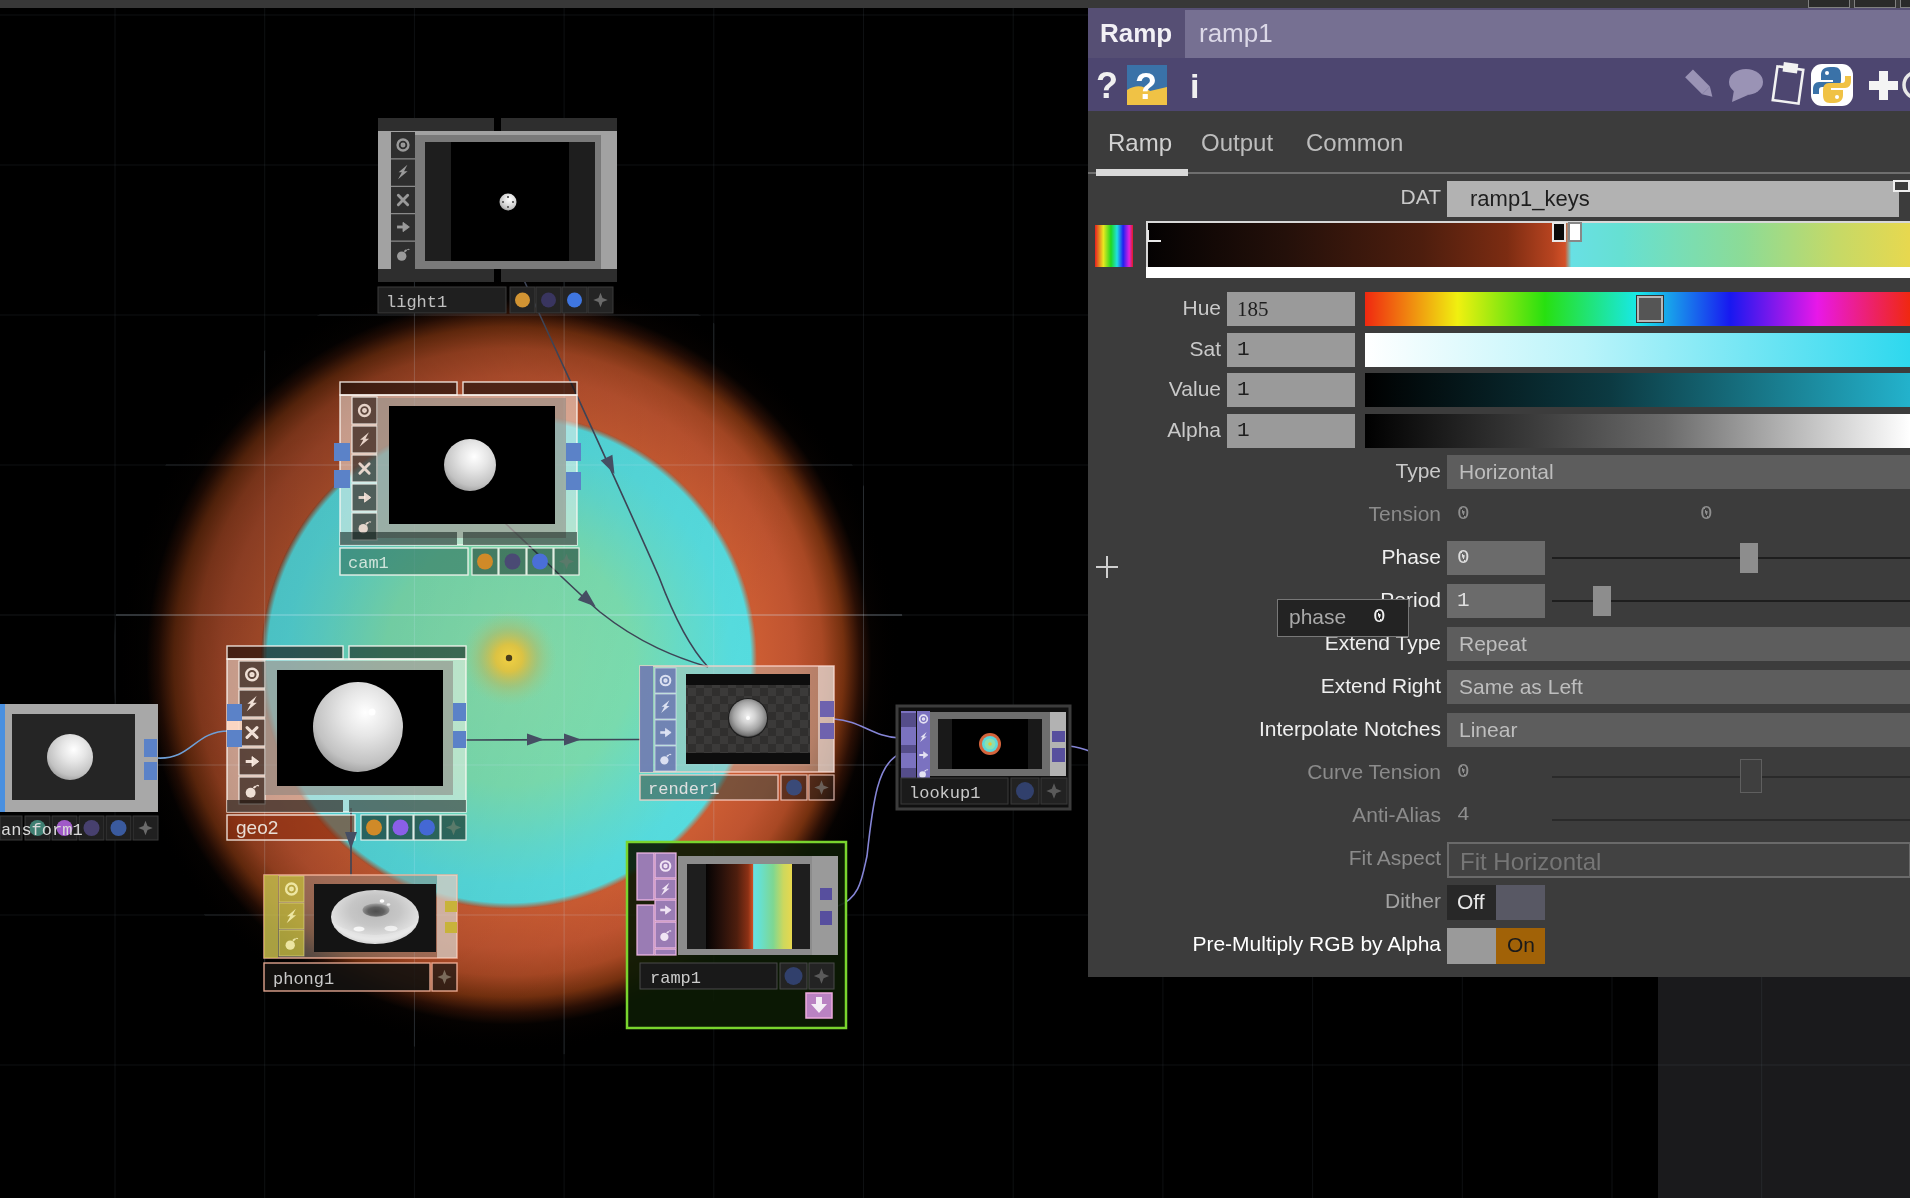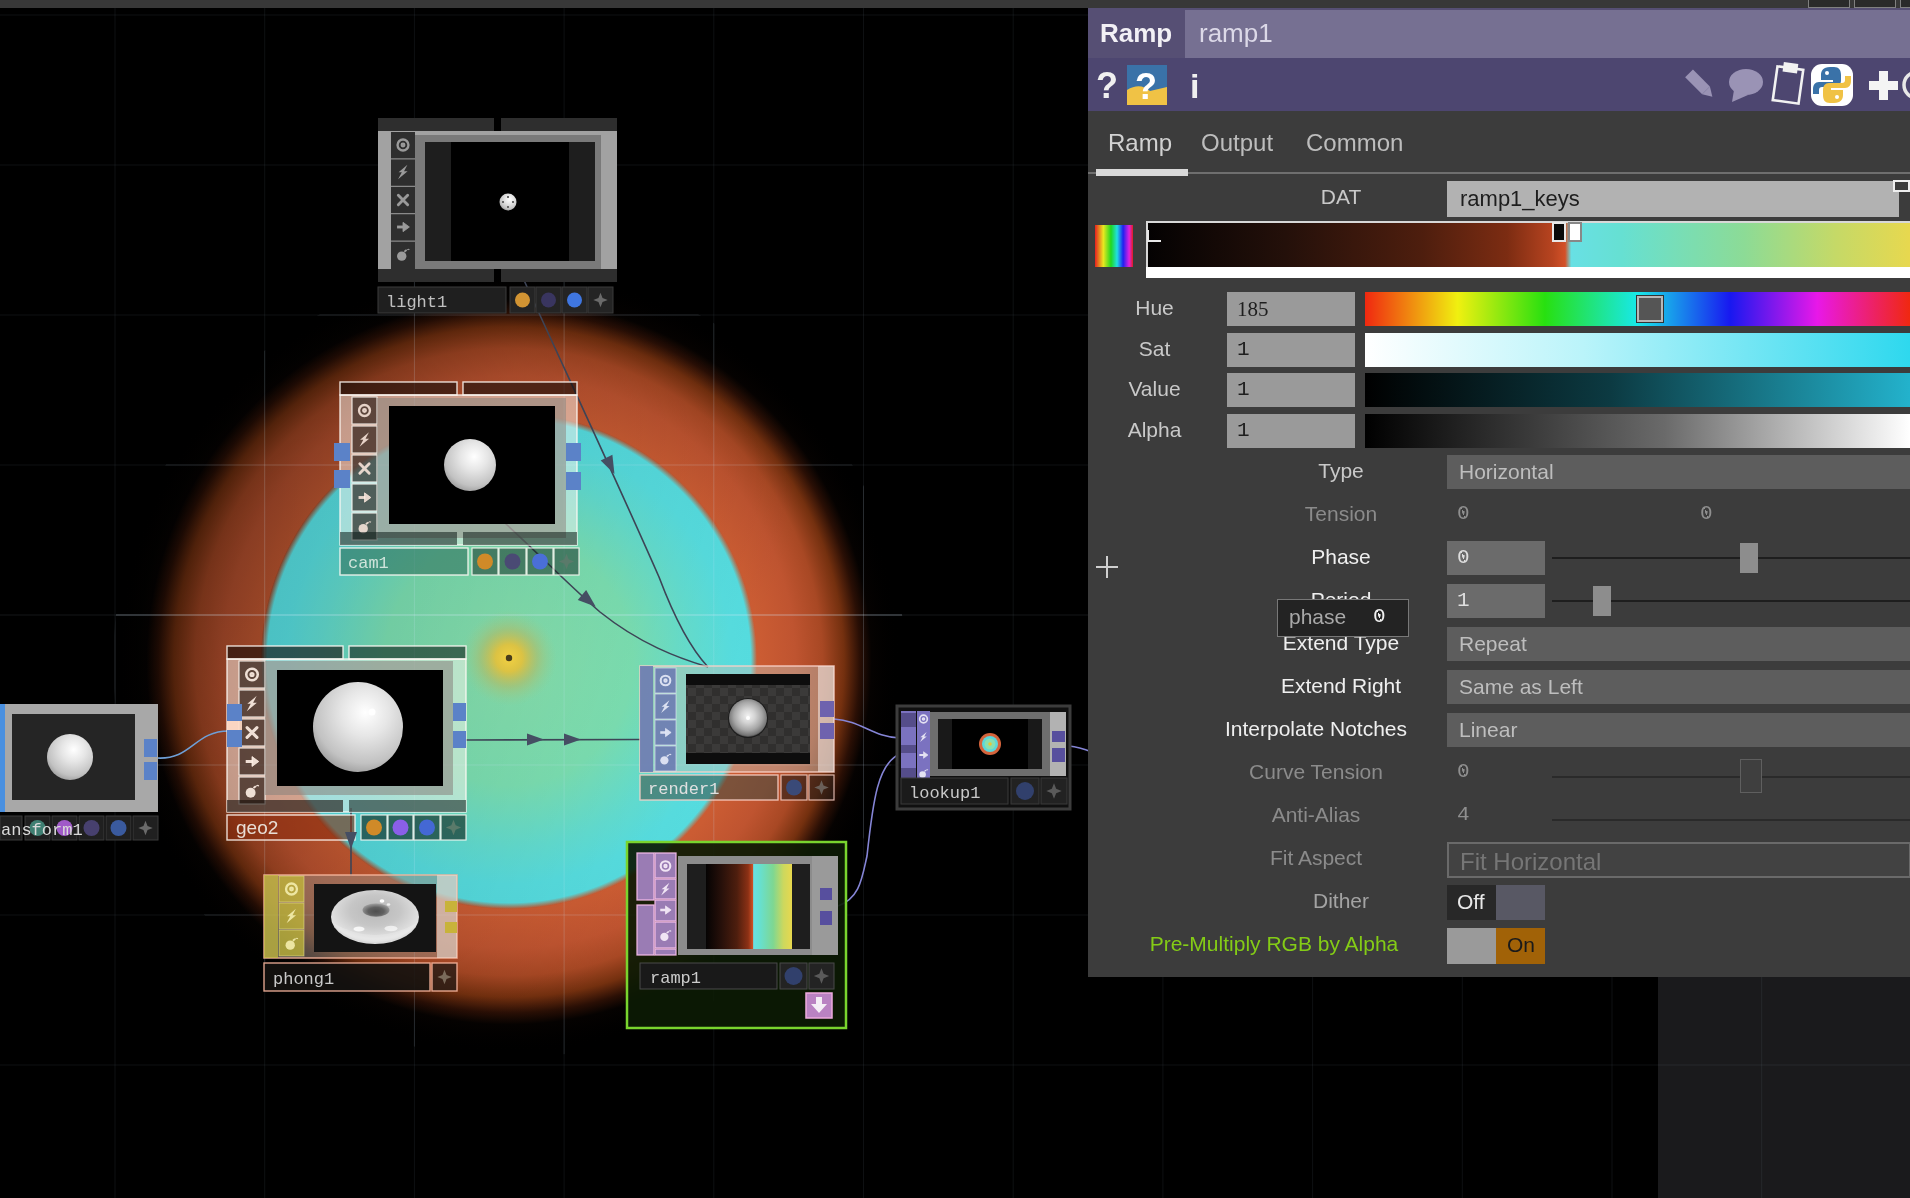--- a/index.html
+++ b/index.html
@@ -9,21 +9,21 @@
 #panel{position:absolute;left:1088px;top:8px;width:822px;height:969px;background:#3c3c3c;z-index:6;}
 .hdr1{position:absolute;left:0;top:0;width:822px;height:50px;background:#564f74;}
 .hdr1 .optype{position:absolute;left:12px;top:10px;font-size:26px;font-weight:bold;color:#f2f0f5;}
 .hdr1 .namef{position:absolute;left:97px;top:2px;width:725px;height:48px;background:#767092;}
 .hdr1 .namef span{position:absolute;left:14px;top:8px;font-size:26px;color:#dcd9e8;}
 .hdr2{position:absolute;left:0;top:50px;width:822px;height:53px;background:#4d4670;}
 .tabs{position:absolute;left:0;top:103px;width:822px;height:68px;}
 .tabs .t{position:absolute;top:18px;font-size:24px;color:#bdbdbd;}
 .tabs .ul{position:absolute;left:8px;top:58px;width:92px;height:7px;background:#d9d9d9;}
 .tabs .line{position:absolute;left:0px;top:61px;width:822px;height:2px;background:#6f6f6f;}
-.lab{position:absolute;font-size:21px;color:#c9c9c9;text-align:center;}
+.lab{position:absolute;font-size:21px;color:#c9c9c9;text-align:right;}
 .lab.dis{color:#8b8b8b;}
 .val{position:absolute;font-size:21px;color:#d8d8d8;font-family:"Liberation Mono",monospace;}
 .field{position:absolute;background:#6b6b6b;}
 .field span{position:absolute;left:10px;top:5px;font-size:21px;color:#dedede;font-family:"Liberation Mono",monospace;}
 .drop{position:absolute;left:359px;width:463px;height:34px;background:#5d5d5d;}
 .drop span{position:absolute;left:12px;top:5px;font-size:21px;color:#bebebe;}
 .track{position:absolute;height:2px;background:#1e1e1e;}
 .knob{position:absolute;background:#8d8d8d;}
 .z0{position:relative;display:inline-block;}
 .z0::after{content:"";position:absolute;left:3.5px;right:4.5px;top:5px;bottom:7px;background:linear-gradient(to top right,transparent 46%,currentColor 46%,currentColor 54%,transparent 54%);}
@@ -488,21 +488,21 @@
 <div class="tabs">
 <span class="t" style="left:20px;color:#d2d2d2">Ramp</span>
 <span class="t" style="left:113px">Output</span>
 <span class="t" style="left:218px">Common</span>
 <div class="line"></div>
       <div class="ul"></div>
 </div>
 <div id="params">
       <div class="lab" style="left:153px;top:177px;width:200px">DAT</div>
 <div style="position:absolute;left:359px;top:173px;width:452px;height:36px;background:#b2b2b2">
-        <span style="position:absolute;left:13px;top:5px;font-size:22px;color:#1e1e1e">ramp1_keys</span>
+        <span style="position:absolute;left:23px;top:5px;font-size:22px;color:#1e1e1e">ramp1_keys</span>
       </div>
 <div style="position:absolute;left:805px;top:172px;width:13px;height:8px;background:#3c3c3c;border:2px solid #efefef"></div>
 <div style="position:absolute;left:7px;top:217px;width:38px;height:42px;background:linear-gradient(90deg,#e82020,#e8e820 22%,#20d820 42%,#20e0e0 58%,#2020f0 74%,#e020e0 90%,#e02020)"></div>
 <div style="position:absolute;left:58px;top:213px;width:764px;height:46px;border:2px solid #d8d8d8;border-right:none;background:linear-gradient(90deg,#040202,#24100a 18%,#4e1e0e 36%,#7c2c12 47%,#b84420 53%,#d45128 54.6%,#68e0e4 55.4%,#66e0d2 62%,#8cdb96 78%,#c5d967 90%,#e8d84e)"></div>
 <div style="position:absolute;left:58px;top:259px;width:764px;height:11px;background:#ffffff"></div>
 <div style="position:absolute;left:464px;top:214px;width:10px;height:16px;background:#0a0a0a;border:2px solid #e8e8e8"></div>
 <div style="position:absolute;left:480px;top:214px;width:10px;height:16px;background:#ffffff;border:2px solid #888"></div>
 <div style="position:absolute;left:59px;top:222px;width:12px;height:10px;border-left:2px solid #e8e8e8;border-bottom:2px solid #e8e8e8"></div>
 <div class="lab" style="left:0px;top:288px;width:133px">Hue</div>
 <div style="position:absolute;left:139px;top:284px;width:128px;height:34px;background:#9a9a9a">
@@ -569,21 +569,21 @@
 <div class="track" style="left:464px;top:811px;width:358px;background:#2a2a2a"></div>
 <div class="lab dis" style="left:103px;top:838px;width:250px">Fit Aspect</div>
 <div style="position:absolute;left:359px;top:834px;width:460px;height:32px;background:#424242;border:2px solid #6a6a6a">
         <span style="position:absolute;left:11px;top:4px;font-size:24px;color:#767676">Fit Horizontal</span>
       </div>
 <div class="lab" style="left:153px;top:881px;width:200px;color:#a3a3a3">Dither</div>
 <div style="position:absolute;left:359px;top:877px;width:49px;height:35px;background:#282828">
         <span style="position:absolute;left:10px;top:5px;font-size:21px;color:#e8e8e8">Off</span>
       </div>
 <div style="position:absolute;left:408px;top:877px;width:49px;height:35px;background:#585864"></div>
-<div class="lab" style="left:29px;top:924px;width:314px;color:#84cc16">Pre-Multiply RGB by Alpha</div>
+<div class="lab" style="left:39px;top:924px;width:314px;color:#ffffff">Pre-Multiply RGB by Alpha</div>
 <div style="position:absolute;left:359px;top:920px;width:49px;height:36px;background:#9a9a9a"></div>
 <div style="position:absolute;left:408px;top:920px;width:49px;height:36px;background:#a16207">
         <span style="position:absolute;left:11px;top:5px;font-size:21px;color:#1a1a1a">On</span>
       </div>
 <div style="position:absolute;left:8px;top:548px;width:22px;height:22px">
         <div style="position:absolute;left:10px;top:0;width:2px;height:22px;background:#cfcfcf"></div>
         <div style="position:absolute;left:0;top:10px;width:22px;height:2px;background:#cfcfcf"></div>
       </div>
     </div>
 </div>

